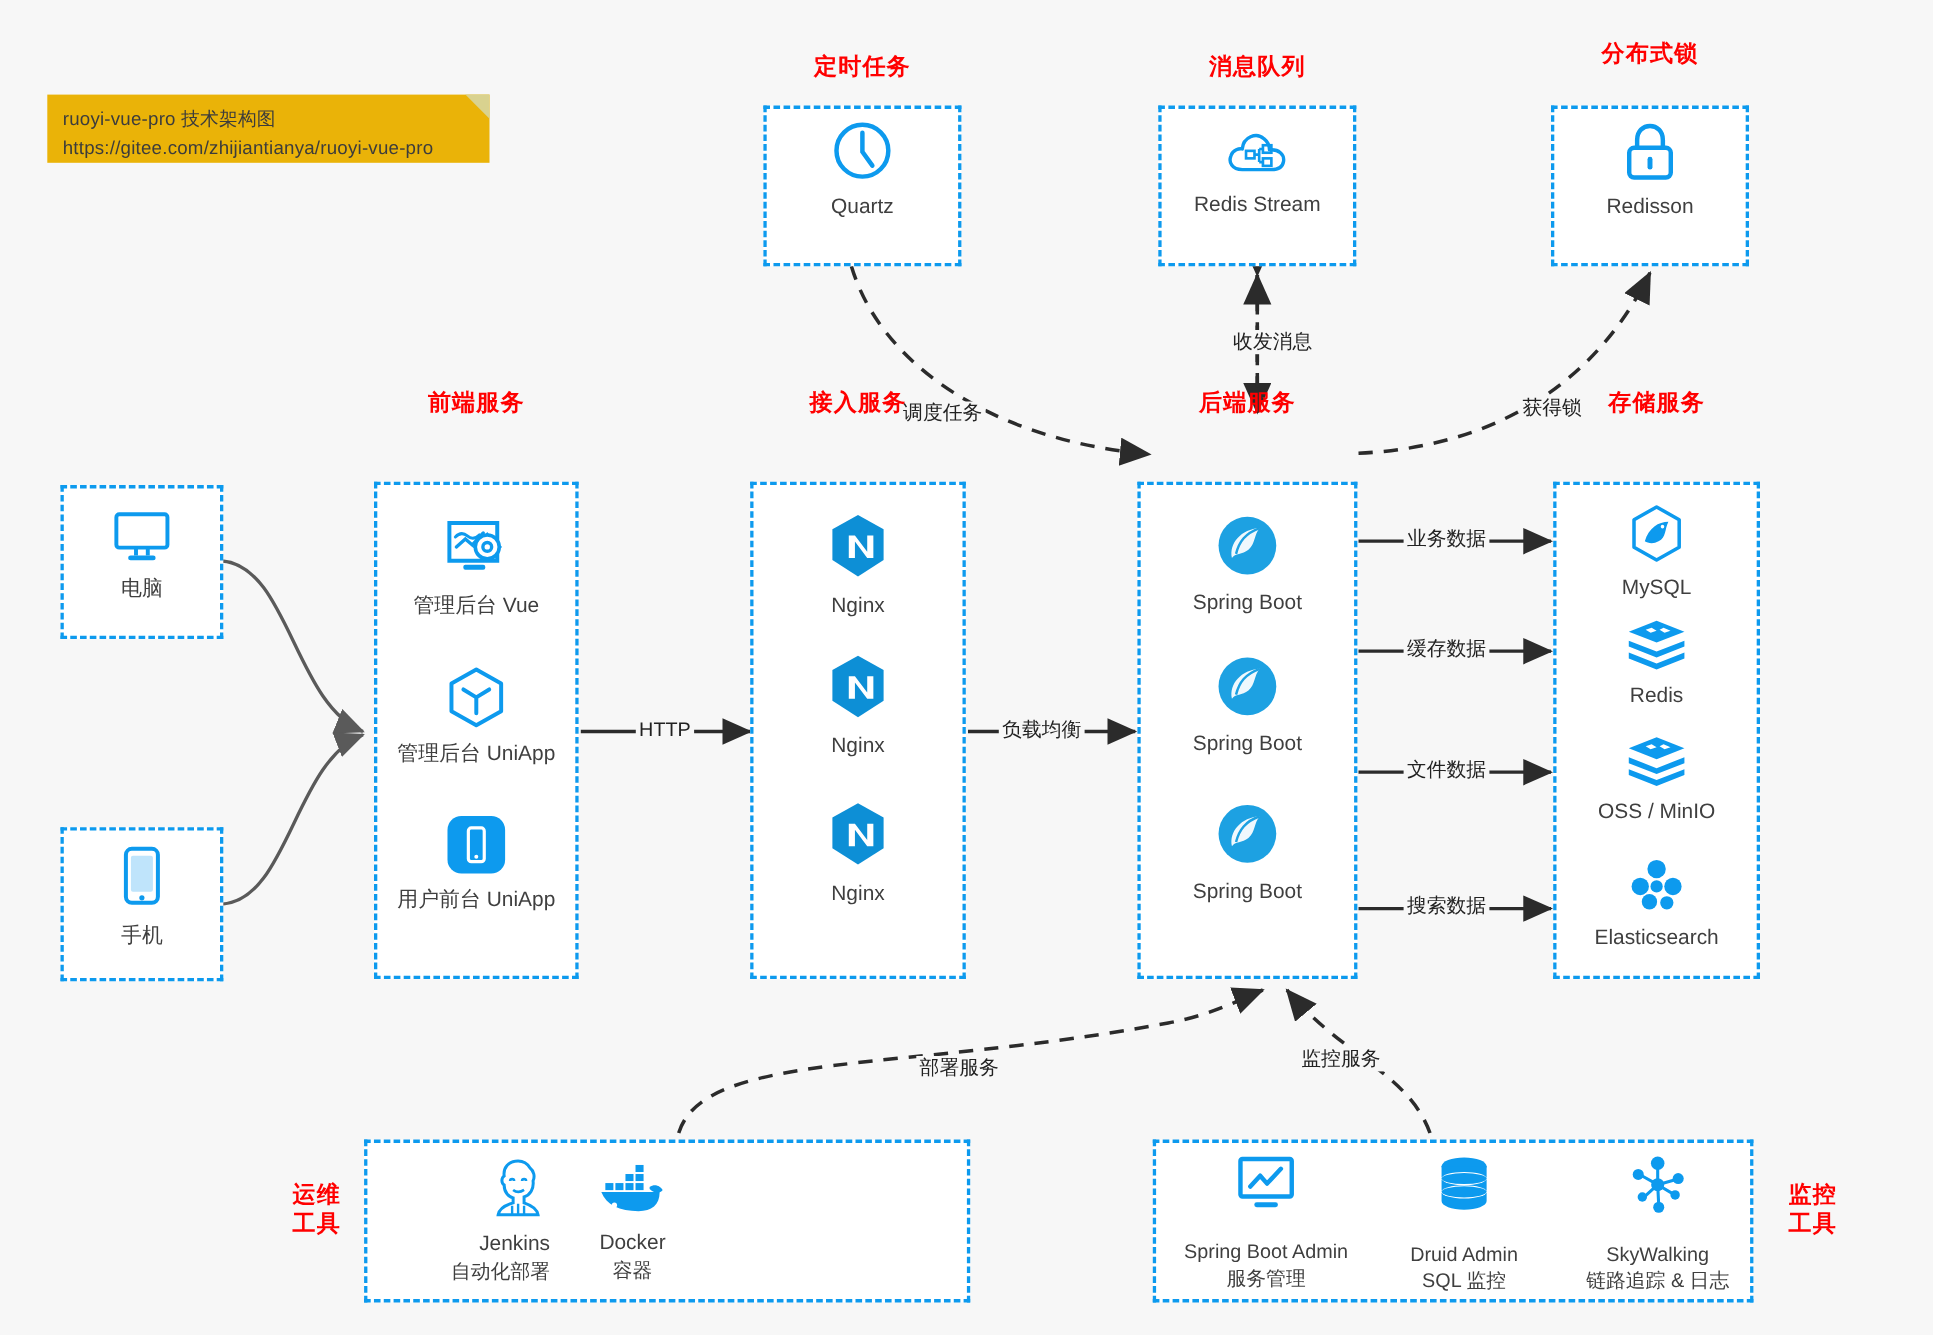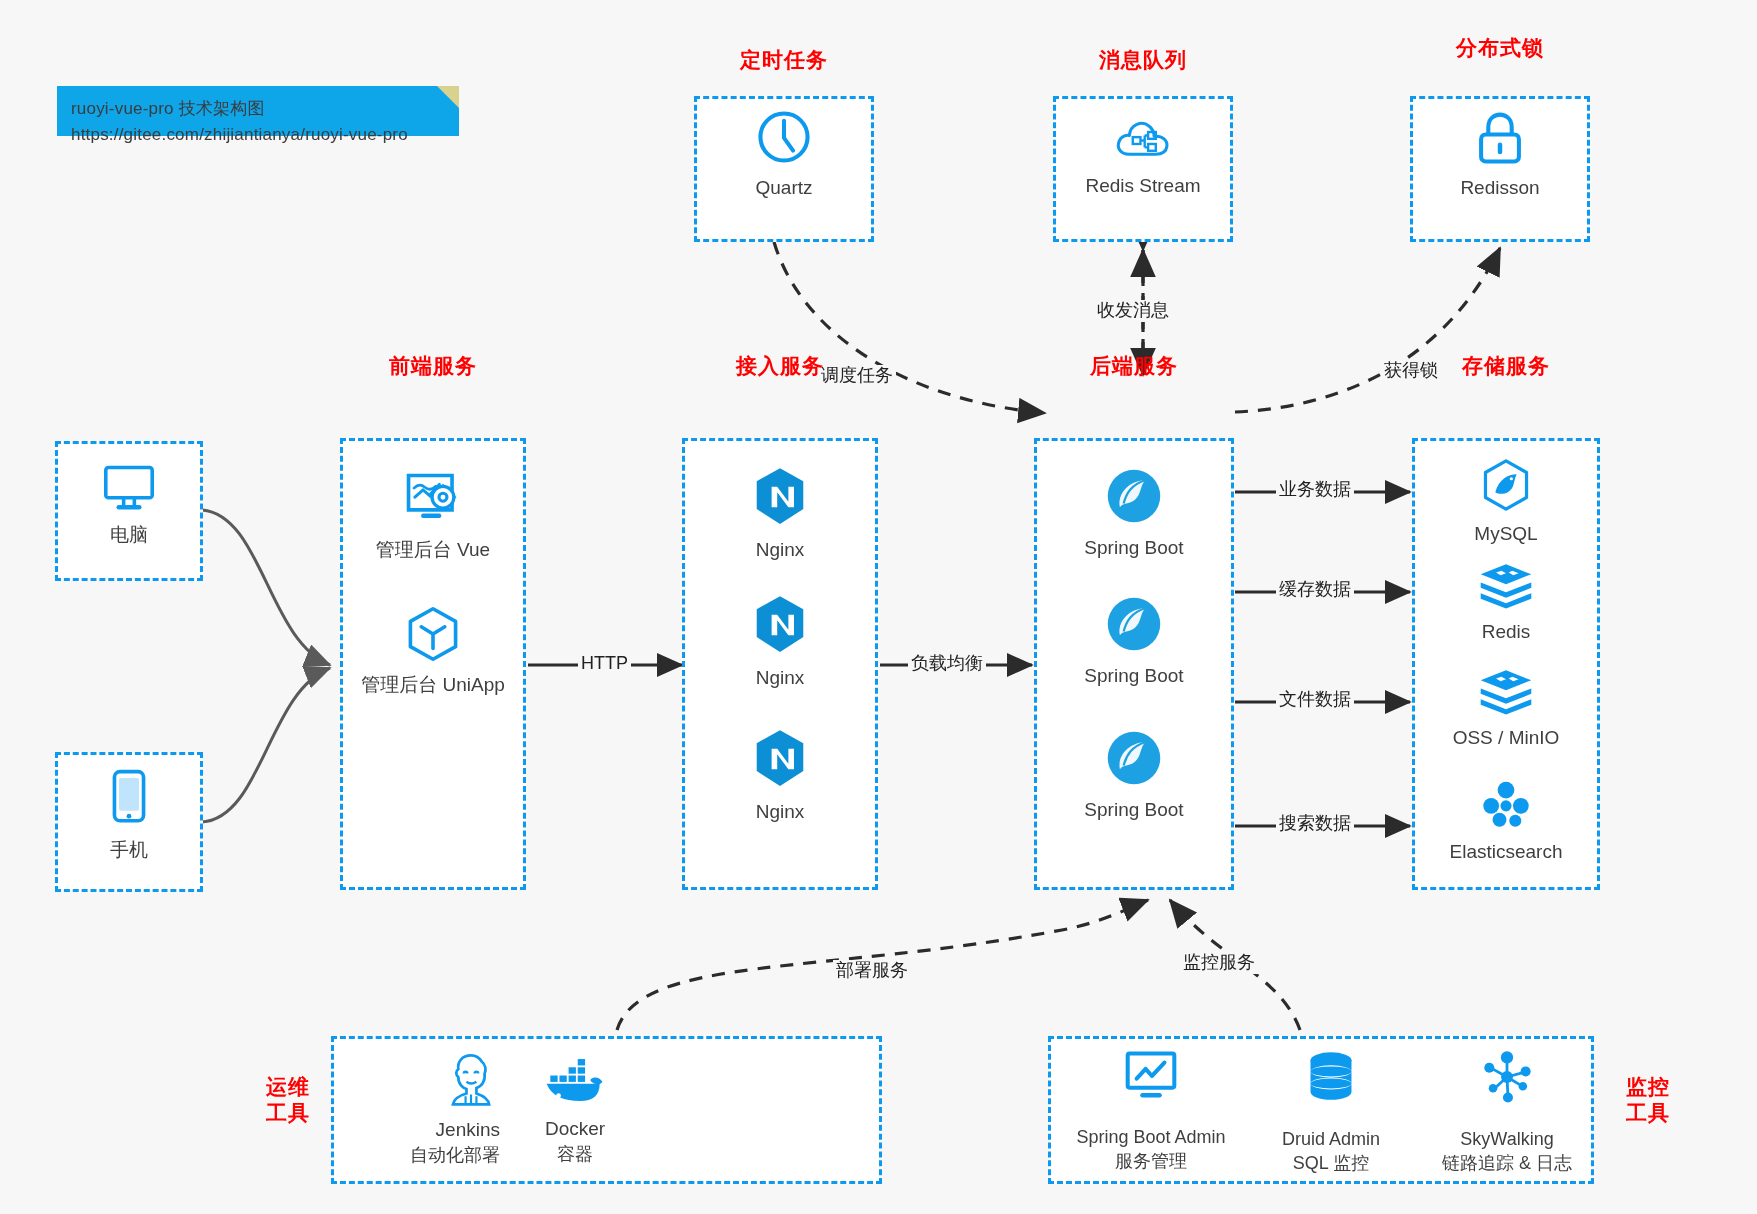--- a/index.html
+++ b/index.html
@@ -8,22 +8,22 @@
     background:#f7f7f7;
     font-family:"Liberation Sans","DejaVu Sans",sans-serif;
     overflow:hidden;
     position:relative;
   }
   #stage{position:absolute;left:0;top:0;width:1757px;height:1214px;}
   svg#wires{position:absolute;left:0;top:0;width:1757px;height:1214px;pointer-events:none;}
 
   
   .note{
-    position:absolute;left:57px;top:86px;width:402px;height:50px;
-    background:#0ea5e9;
+    position:absolute;left:43px;top:86px;width:402px;height:62px;
+    background:#eab308;
     box-shadow:0 0 0 0 transparent;
     padding:10px 14px 0 14px;
     box-sizing:border-box;
     font-size:17px;color:#3c3c3c;line-height:1.55;
     letter-spacing:.2px;
   }
   .note .fold{
     position:absolute;right:0;top:0;width:0;height:0;
     border-left:22px solid transparent;border-top:22px solid #d9d28f;
   }
@@ -141,21 +141,21 @@
       <svg width="54" height="56" viewBox="0 0 60 62">
         <path d="M17 27 L17 19 C17 10 23 5 30 5 C37 5 43 10 43 19 L43 27" fill="none" stroke="#0d9aee" stroke-width="4.5"></path>
         <rect x="9" y="27" width="42" height="30" rx="5" fill="none" stroke="#0d9aee" stroke-width="4.5"></rect>
         <rect x="27.5" y="36" width="5" height="13" rx="2.5" fill="#0d9aee"></rect>
       </svg>
     </span>
     <span class="cap">Redisson</span>
   </div>
 
   <div class="elab" style="left:818px;top:365px;">调度任务</div>
-  <div class="elab" style="left:1094px;top:300px;text-align:right;">收发消息</div>
+  <div class="elab" style="left:1118px;top:300px;text-align:right;">收发消息</div>
   <div class="elab" style="left:1381px;top:360px;">获得锁</div>
 
   <div class="dbox" style="left:55px;top:441px;width:148px;height:140px;"></div>
   <div class="cell" style="left:55px;top:463px;width:148px;">
     <span class="ico">
       <svg width="58" height="50" viewBox="0 0 64 56">
         <rect x="6" y="5" width="52" height="34" rx="3" fill="none" stroke="#0d9aee" stroke-width="4"></rect>
         <path d="M26 39 L26 47 M38 39 L38 47" stroke="#0d9aee" stroke-width="4"></path>
         <rect x="18" y="47" width="28" height="5" rx="2.5" fill="#0d9aee"></rect>
       </svg>
@@ -199,20 +199,30 @@
   <div class="cell" style="left:340px;top:605px;width:186px;">
     <span class="ico">
       <svg width="56" height="58" viewBox="0 0 62 64">
         <path d="M31 4 L56 18 L56 46 L31 60 L6 46 L6 18 Z" fill="none" stroke="#0d9aee" stroke-width="4" stroke-linejoin="round"></path>
         <path d="M18 24 L31 32 L44 24 M31 32 L31 48" fill="none" stroke="#0d9aee" stroke-width="4" stroke-linejoin="round" stroke-linecap="round"></path>
       </svg>
     </span>
     <span class="cap">管理后台 UniApp</span>
   </div>
 
+  <div class="cell" style="left:340px;top:740px;width:186px;">
+    <span class="ico">
+      <svg width="56" height="56" viewBox="0 0 62 62">
+        <rect x="2" y="2" width="58" height="58" rx="14" fill="#0d9aee"></rect>
+        <rect x="23" y="14" width="16" height="34" rx="3" fill="none" stroke="#ffffff" stroke-width="3.2"></rect>
+        <circle cx="31" cy="43" r="2" fill="#ffffff"></circle>
+      </svg>
+    </span>
+    <span class="cap">用户前台 UniApp</span>
+  </div>
 
   <div class="ghead" style="left:682px;top:352px;width:196px;">接入服务</div>
   <div class="dbox" style="left:682px;top:438px;width:196px;height:452px;"></div>
 
   <div class="cell" style="left:682px;top:466px;width:196px;">
     <span class="ico">
       <svg width="54" height="62" viewBox="0 0 58 66">
         <path d="M29 2 L54 16 L54 46 L29 62 L4 46 L4 16 Z" fill="#0d8fd6"></path>
         <path d="M20 44 L20 22 L26 22 L38 38 L38 22 L44 22 L44 44 L38 44 L26 28 L26 44 Z" fill="#ffffff"></path>
       </svg>

